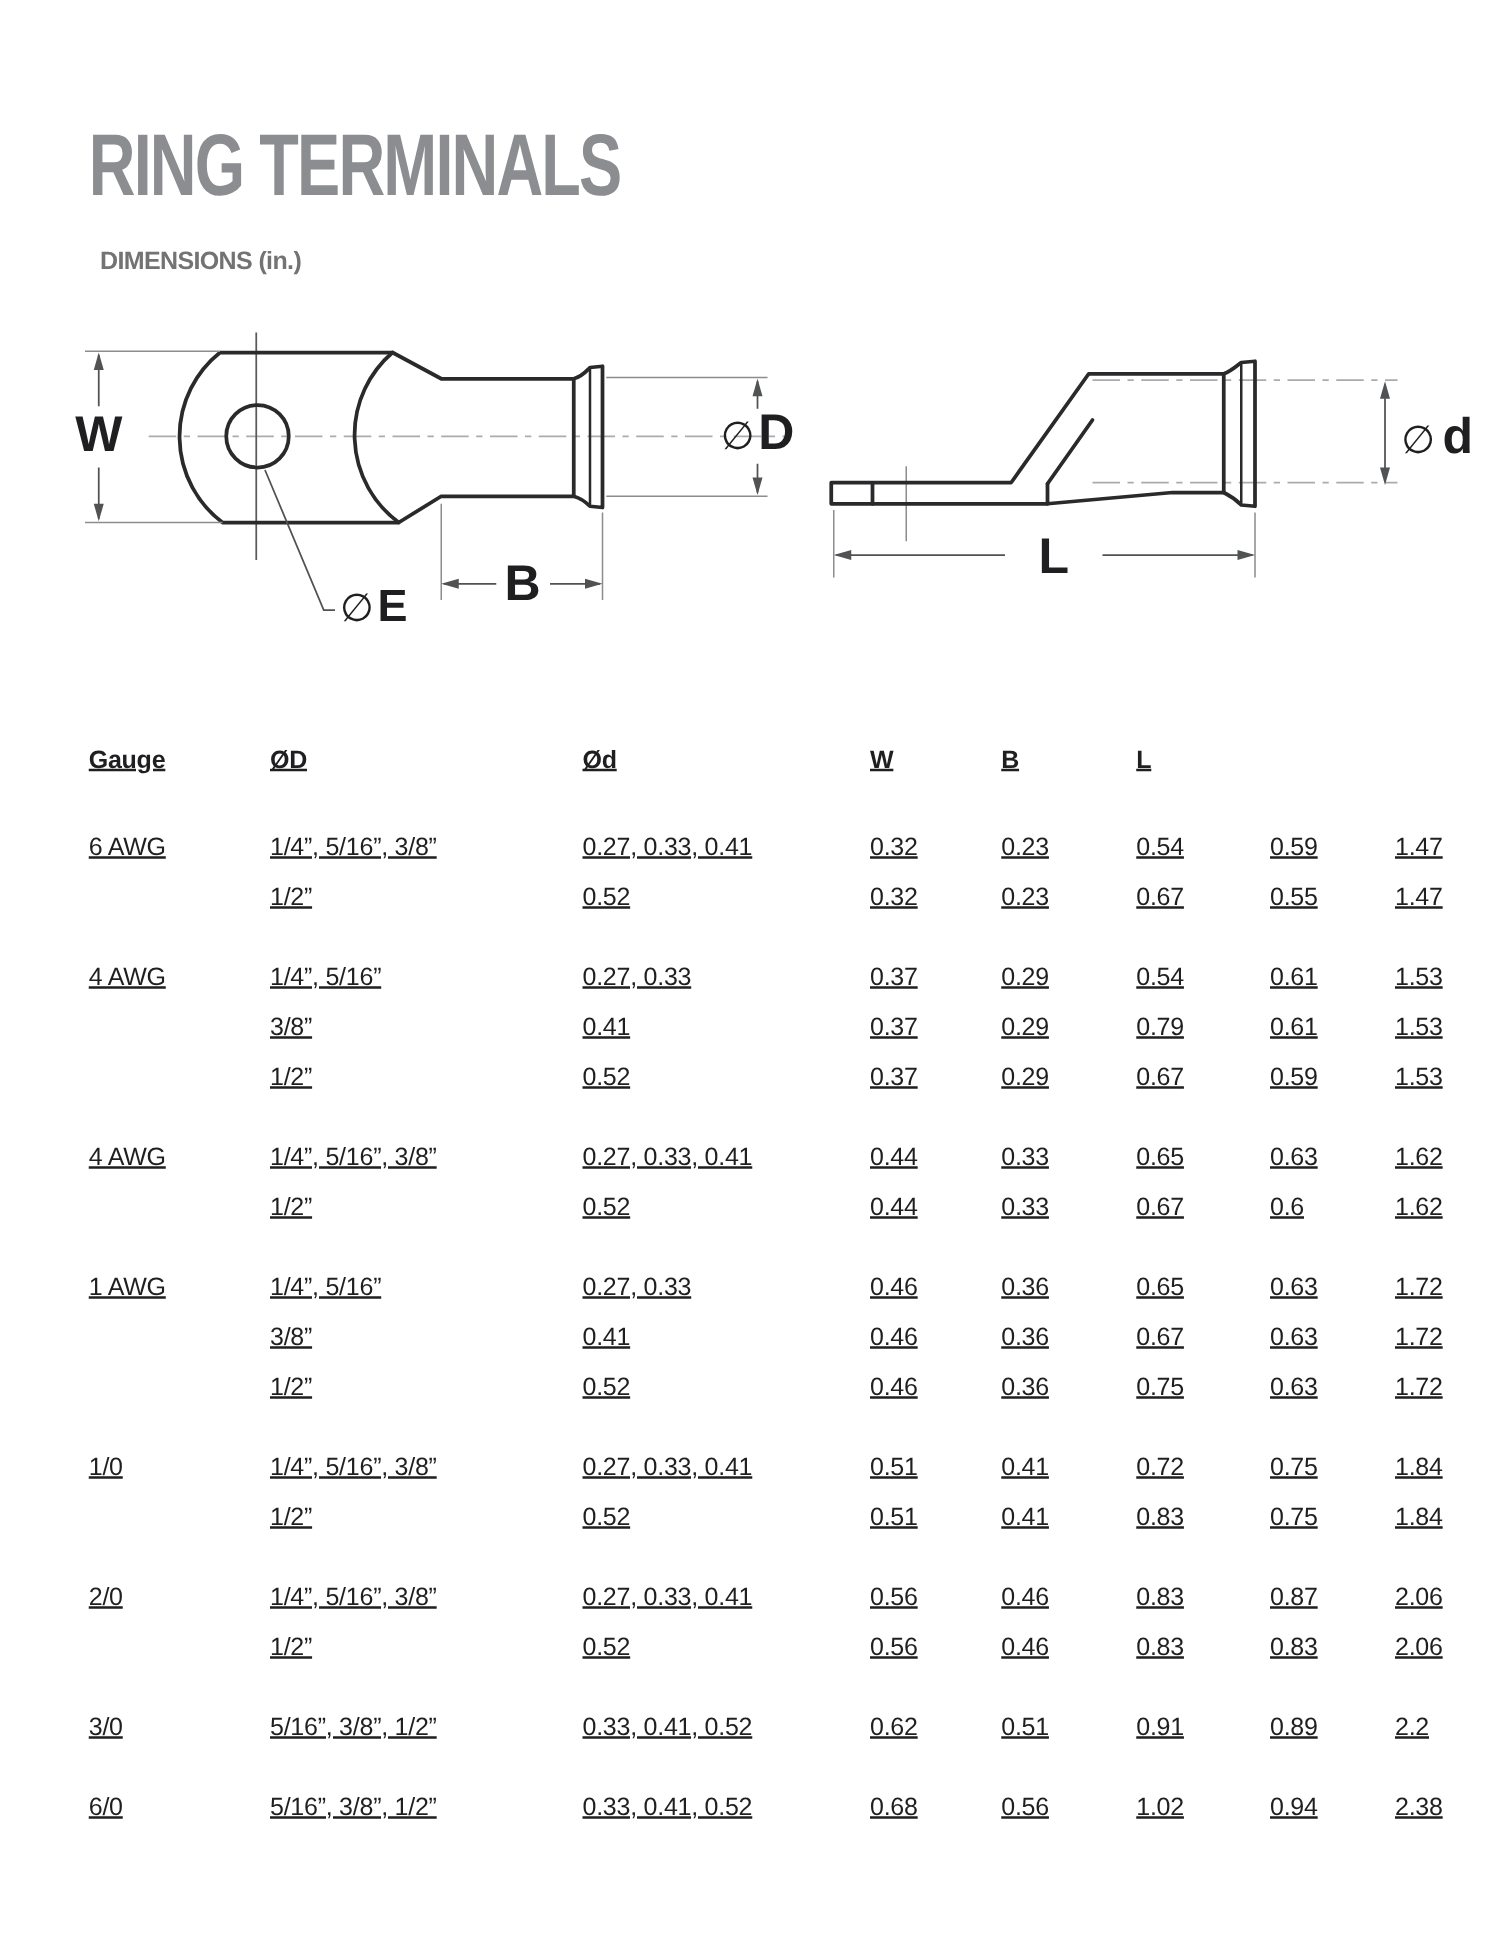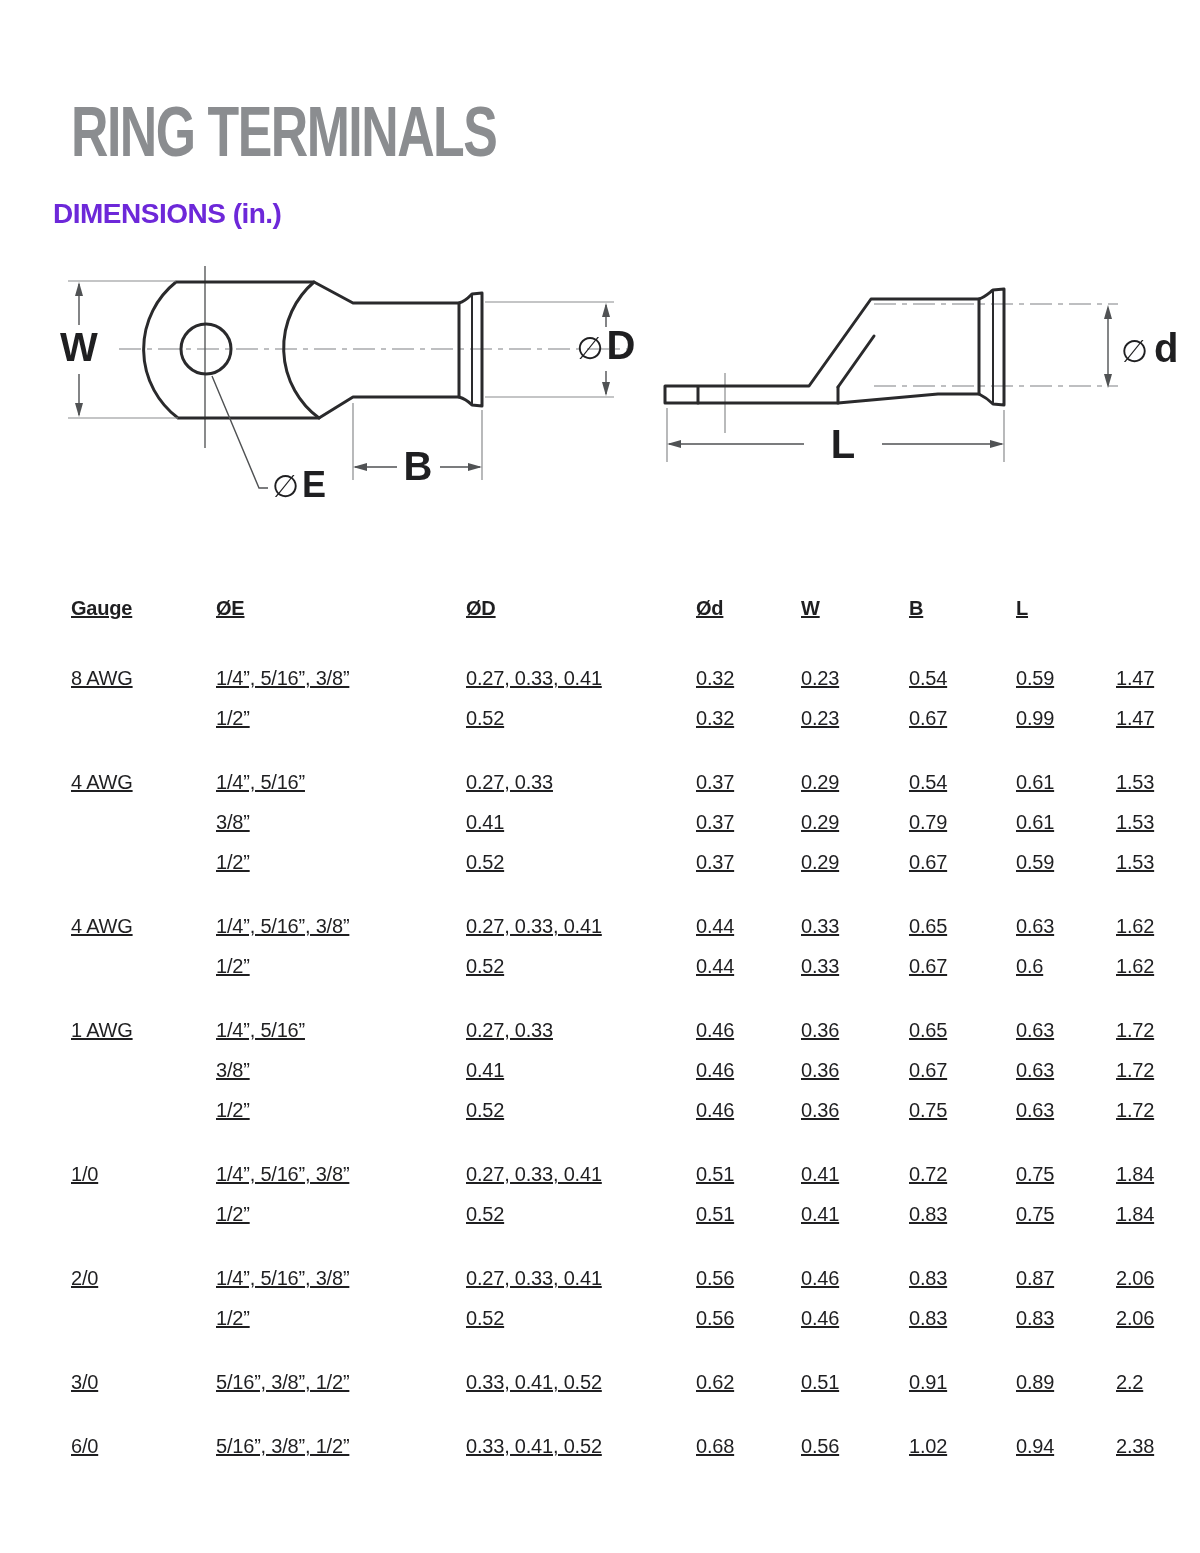--- a/index.html
+++ b/index.html
@@ -1,22 +1,22 @@
 <!DOCTYPE html>
 <html><head>
 <meta charset="utf-8">
 <style>
   html,body{margin:0;padding:0;background:#ffffff;}
   .page{position:relative;width:1200px;height:1553px;background:#ffffff;overflow:hidden;
         font-family:"Liberation Sans","DejaVu Sans",sans-serif;color:#1f1f21;margin-left:16px;}
   .page-title{position:absolute;left:55px;top:92px;margin:0;
         font-size:70px;font-weight:bold;letter-spacing:-2px;color:#8b8d90;
         transform:scaleX(0.74);transform-origin:left center;white-space:nowrap;}
-  .section-title{position:absolute;left:37px;top:198px;margin:0;
-        font-size:28px;font-weight:bold;letter-spacing:-0.5px;color:#6d28d9;}
+  .section-title{position:absolute;left:64px;top:198px;margin:0;
+        font-size:20px;font-weight:bold;letter-spacing:-0.5px;color:#737373;}
   svg.diagram{position:absolute;left:0;top:240px;}
   svg .outline{stroke:#2a2a2c;stroke-width:3;fill:none;stroke-linejoin:round;stroke-linecap:round;}
   svg .thin{stroke:#2a2a2c;stroke-width:2;fill:none;}
   svg .dim{stroke:#505254;stroke-width:1.4;fill:none;}
   svg .ext{stroke:#8a8c8e;stroke-width:1.2;fill:none;}
   svg .center{stroke:#a9abad;stroke-width:1.4;fill:none;stroke-dasharray:22 6 5 6;}
   svg .centersolid{stroke:#58595b;stroke-width:1.4;fill:none;}
   svg .ah{fill:#505254;stroke:none;}
   svg text{fill:#1f1f21;}
   .dim-big{font-family:"Liberation Sans","DejaVu Sans",sans-serif;font-weight:bold;font-size:40px;}
@@ -94,46 +94,45 @@
       <path class="dim" d="M653 444 H788 M866 444 H986"></path>
       <polygon class="ah" points="651,444 665,440 665,448"></polygon>
       <polygon class="ah" points="988,444 974,440 974,448"></polygon>
       <text class="dim-big" x="827" y="458" text-anchor="middle">L</text>
     </g>
   </svg>
 
   <div class="dims-table">
     <div class="trow thead">
       <span class="c">Gauge</span>
-      <span class="c">ØE</span>
       <span class="c">ØD</span>
       <span class="c">Ød</span>
       <span class="c">W</span>
       <span class="c">B</span>
       <span class="c">L</span>
     </div>
 
     <div class="trow">
-      <span class="c">8 AWG</span>
+      <span class="c">6 AWG</span>
       <span class="c">1/4”, 5/16”, 3/8”</span>
       <span class="c">0.27, 0.33, 0.41</span>
       <span class="c">0.32</span>
       <span class="c">0.23</span>
       <span class="c">0.54</span>
       <span class="c">0.59</span>
       <span class="c">1.47</span>
     </div>
     <div class="trow">
       <span class="c"></span>
       <span class="c">1/2”</span>
       <span class="c">0.52</span>
       <span class="c">0.32</span>
       <span class="c">0.23</span>
       <span class="c">0.67</span>
-      <span class="c">0.99</span>
+      <span class="c">0.55</span>
       <span class="c">1.47</span>
     </div>
 
     <div class="trow group-start">
       <span class="c">4 AWG</span>
       <span class="c">1/4”, 5/16”</span>
       <span class="c">0.27, 0.33</span>
       <span class="c">0.37</span>
       <span class="c">0.29</span>
       <span class="c">0.54</span>

